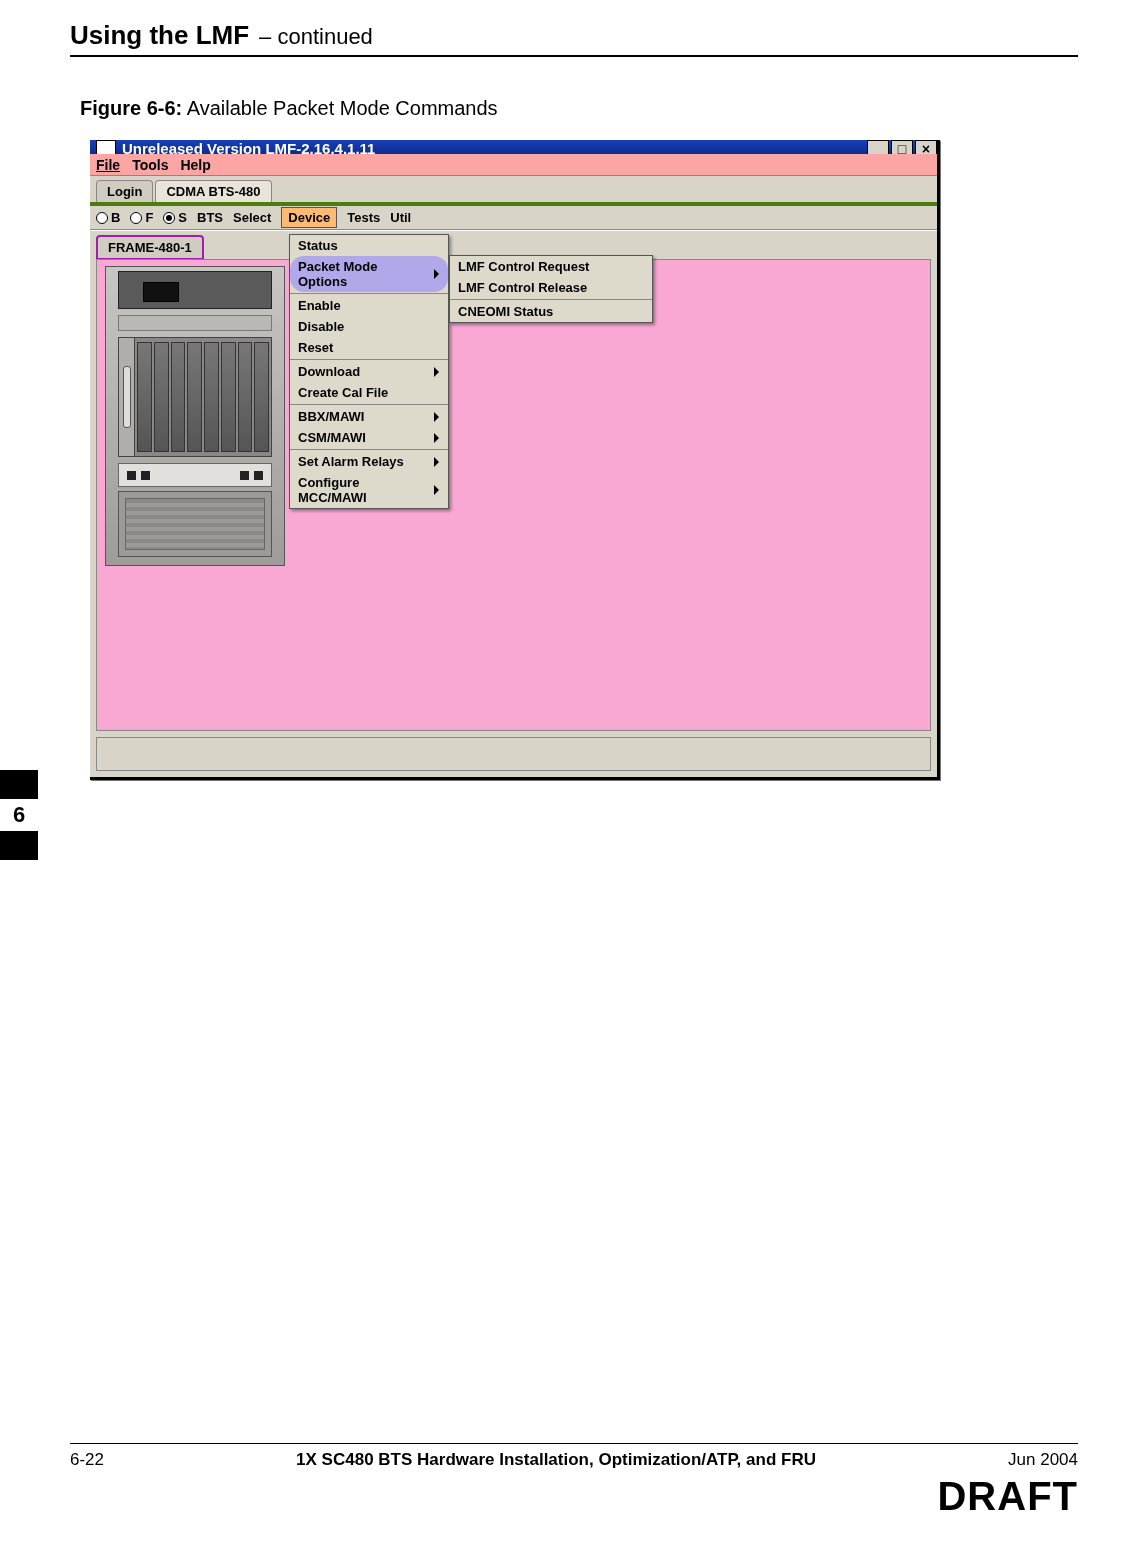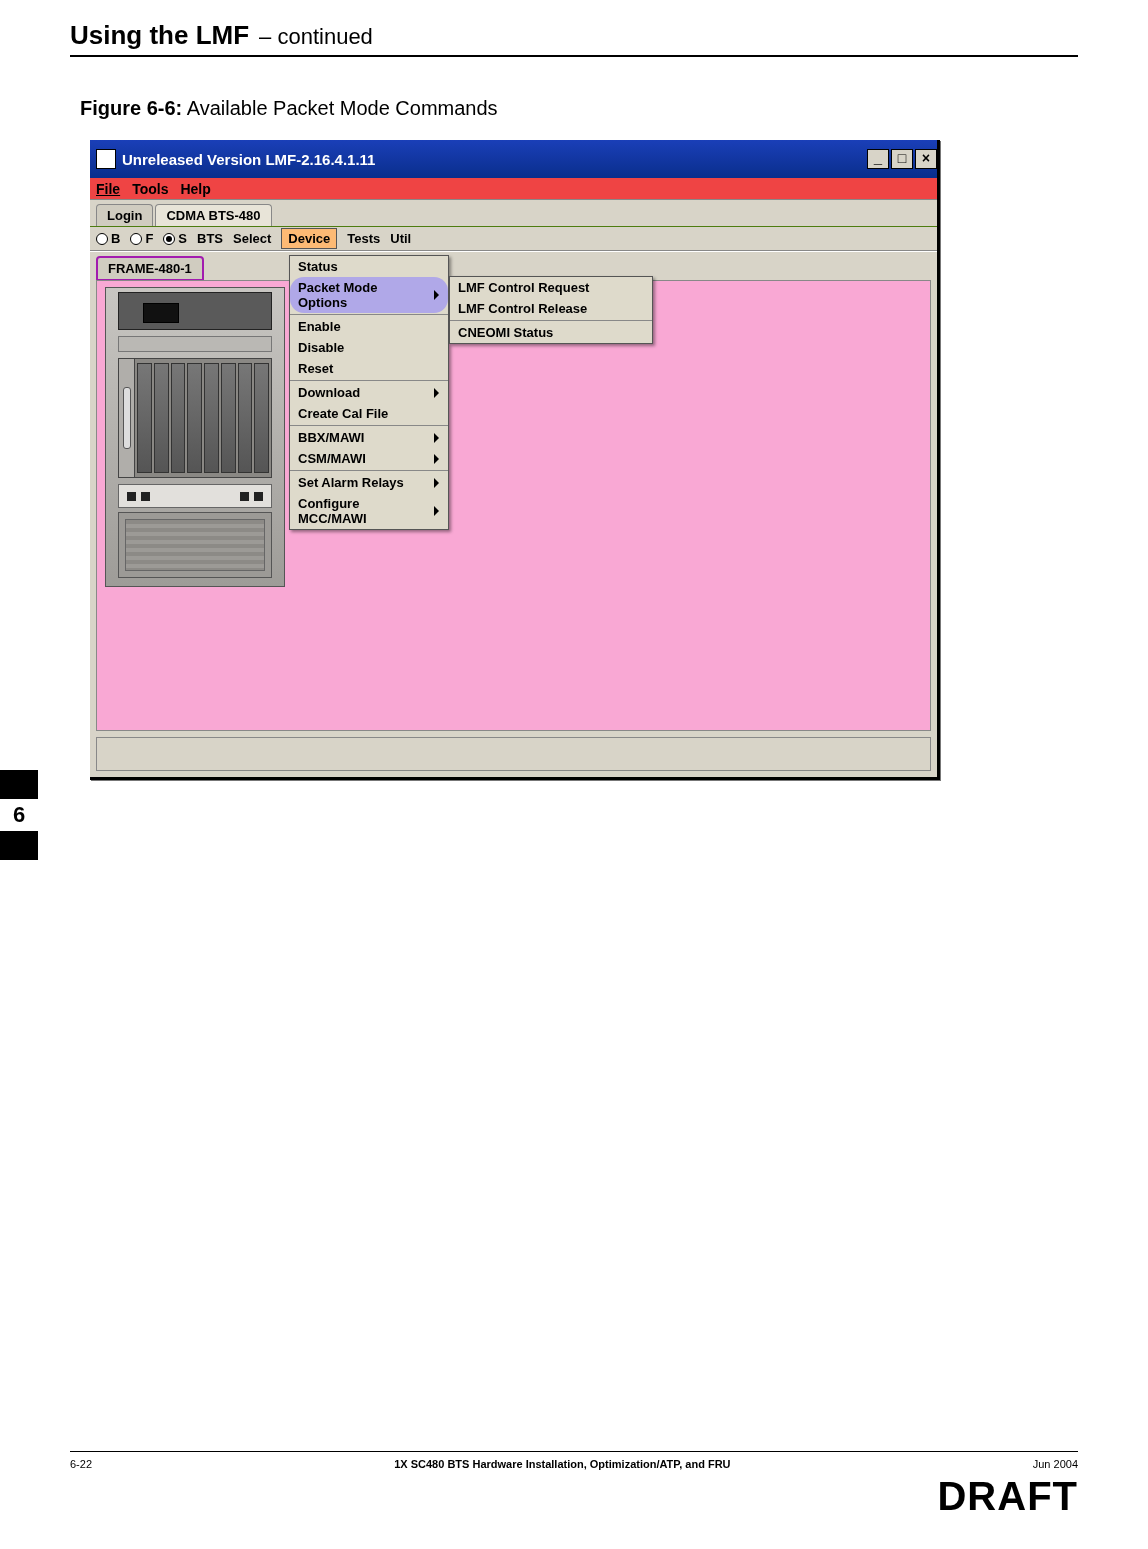--- a/index.html
+++ b/index.html
@@ -36,24 +36,24 @@
     margin-left: 20px;
     width: 850px;
     height: 640px;
     display: flex;
     flex-direction: column;
     border-right: 3px solid #000;
     border-bottom: 3px solid #000;
     box-shadow: 1px 1px 0 #777;
   }
   .titlebar {
-    height: 38px;
+    height: 14px;
     background: linear-gradient(#1a3fb8, #0a2e8c);
     display: flex;
-    align-items: center;
+    align-items: flex-start;
     color: #fff;
     font-weight: bold;
     font-size: 15px;
   }
   .titlebar .app-icon {
     width: 20px; height: 20px;
     margin: 0 6px;
     background: #fff;
     border: 1px solid #000;
   }
@@ -65,38 +65,38 @@
     border: 1px solid #000;
     color: #000;
     font-size: 14px;
     font-weight: bold;
     display: flex; align-items: center; justify-content: center;
     font-family: "Courier New", monospace;
   }
 
   .menubar {
     height: 22px;
-    background: #ef4444;
+    background: #fca5a5;
     border-bottom: 1px solid #888;
     display: flex;
     align-items: center;
     padding: 0 6px;
     gap: 12px;
     font-size: 14px;
     font-weight: bold;
   }
   .menubar span { cursor: default; }
   .under { text-decoration: underline; text-decoration-thickness: 1px; }
 
   .tabrow {
     background: #d8d4c8;
     padding: 4px 6px 0 6px;
     display: flex;
     gap: 2px;
-    border-bottom: 1px solid #4d7c0f;
+    border-bottom: 4px solid #4d7c0f;
   }
   .tab {
     padding: 3px 10px;
     font-size: 13px;
     font-weight: bold;
     background: #d0ccc0;
     border: 1px solid #888;
     border-bottom: none;
     border-radius: 4px 4px 0 0;
   }
@@ -270,21 +270,21 @@
   }
 
   
   .footer {
     position: absolute;
     left: 70px; right: 70px; bottom: 30px;
   }
   .footer .hr2 { border:none; border-top:1.5px solid #000; margin-bottom:6px; }
   .footer-row {
     display: flex; justify-content: space-between; align-items: flex-end;
-    font-size: 11px;
+    font-size: 17px;
   }
   .footer-row .mid { font-weight: bold; flex:1; text-align:center; }
   .draft {
     text-align: right; font-weight: bold; font-size: 40px; letter-spacing: 1px;
     margin-top: 4px;
   }
 </style>
 </head>
 <body>
 

